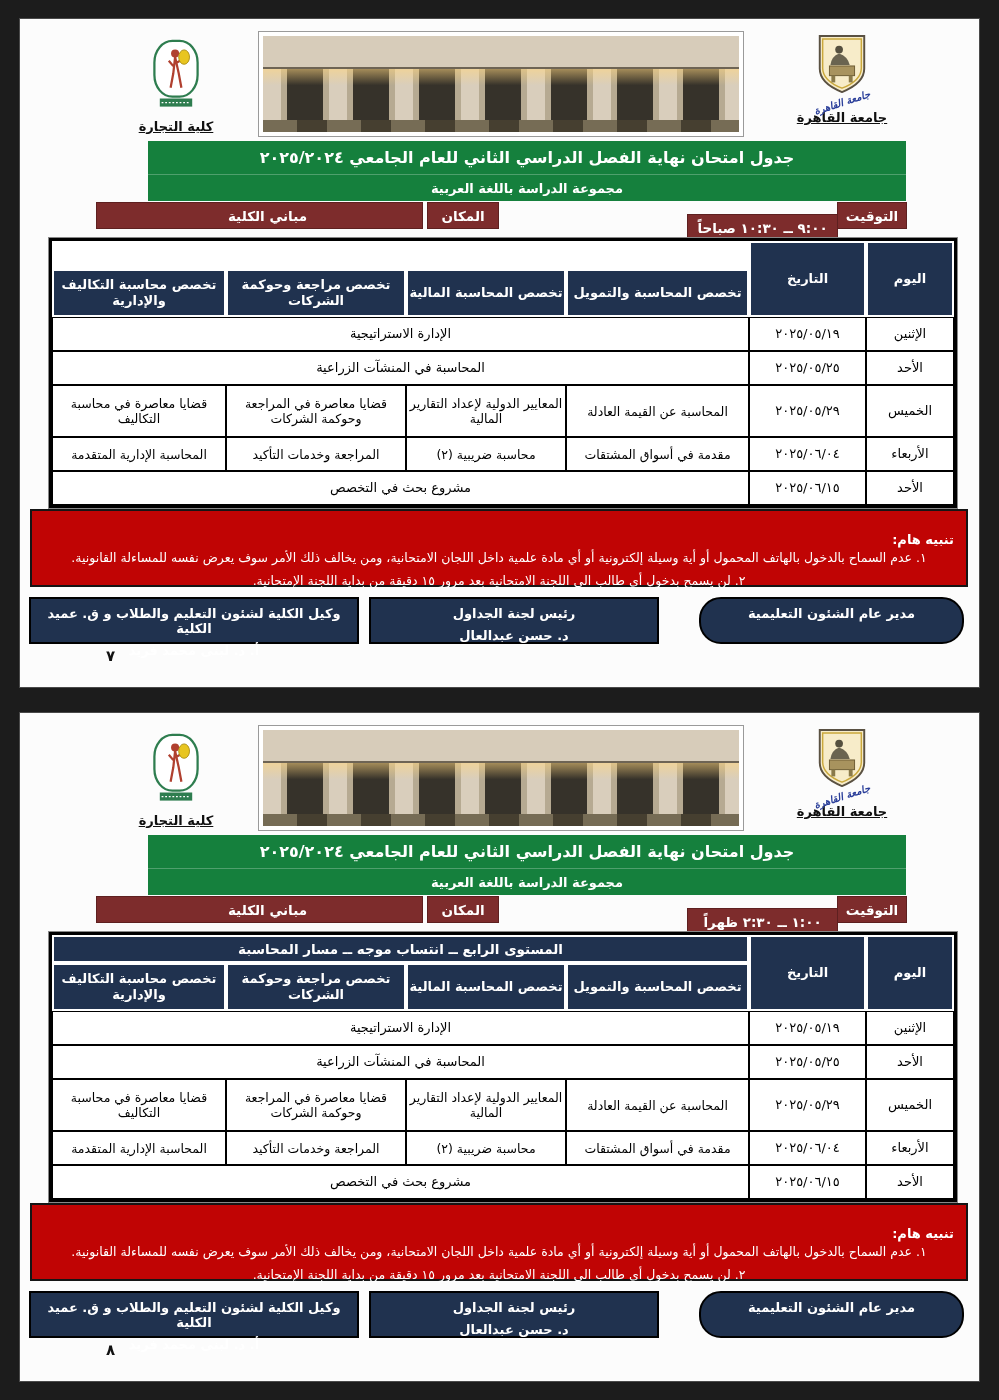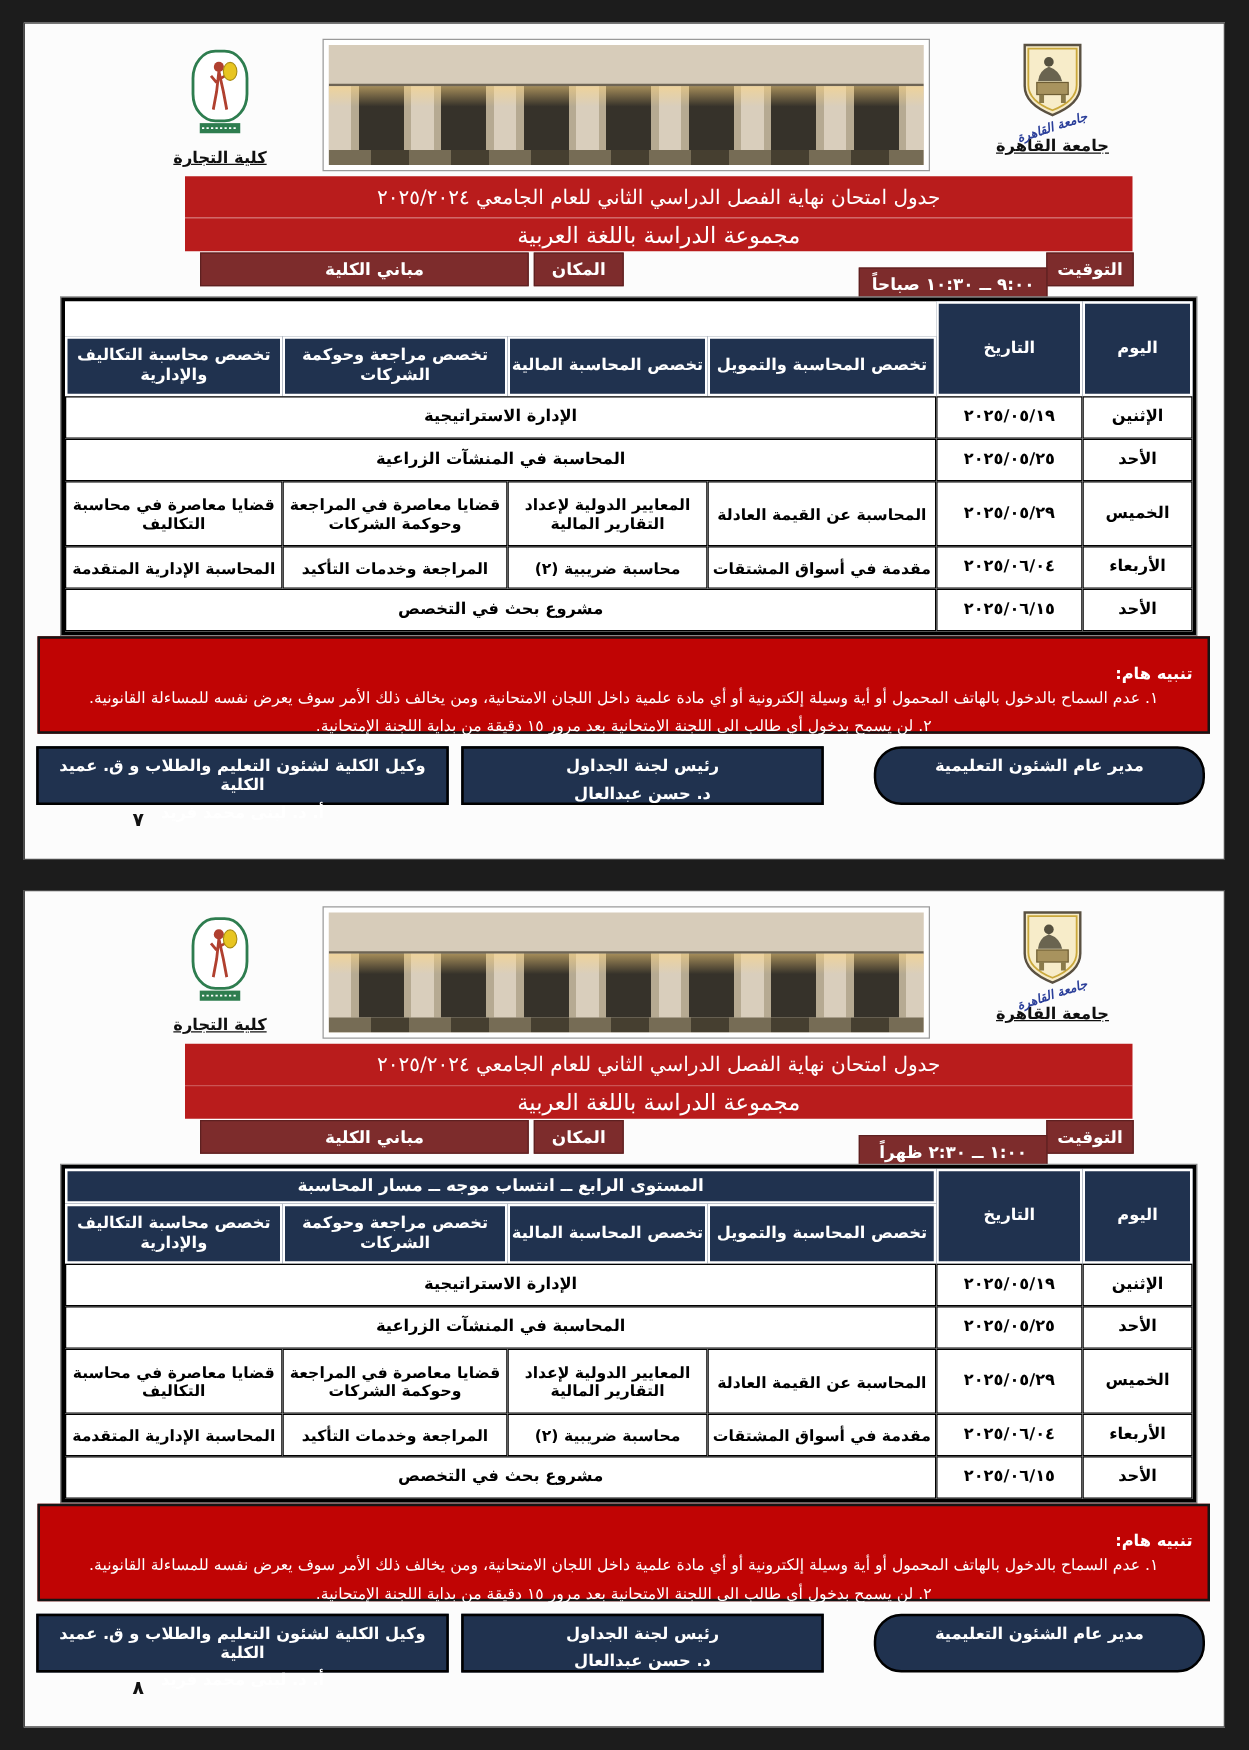--- a/index.html
+++ b/index.html
@@ -40,51 +40,51 @@
       linear-gradient(rgba(255,214,128,.55),rgba(255,214,128,0) 32%),
       repeating-linear-gradient(90deg,#d9cebc 0 18px,#b6aa92 18px 24px,#36322a 24px 60px,#b6aa92 60px 66px);
   }
   .bld-bot{
     position:absolute;bottom:0;left:0;right:0;height:13%;
     background:repeating-linear-gradient(90deg,#766c55 0 34px,#463f30 34px 64px);
   }
 
   
   .title-bars{position:absolute;top:122px;left:80px;width:806px;}
-  .tb{background:#b91c1c;color:#fff;font-weight:normal;display:flex;align-items:center;justify-content:center;text-align:center;margin-left:48px;}
+  .tb{background:#15803d;color:#fff;font-weight:bold;display:flex;align-items:center;justify-content:center;text-align:center;margin-left:48px;}
   .tb1{height:33px;font-size:16px;}
-  .tb2{height:26px;font-size:18px;border-top:1px solid rgba(255,255,255,.25);}
+  .tb2{height:26px;font-size:13px;border-top:1px solid rgba(255,255,255,.25);}
 
   
   .mbox{
     position:absolute;top:183px;height:27px;background:#7d2c2c;color:#fff;
     font-weight:bold;font-size:13.5px;display:flex;align-items:center;justify-content:center;
     box-sizing:border-box;border:1px solid #5e2020;text-align:center;
   }
   .b-time-label{right:72px;width:70px;}
   .b-time-value{right:141px;width:151px;margin-top:12px;}
   .b-place-label{right:480px;width:72px;}
-  .b-place-value{right:556px;width:263px;padding-left:16px;}
+  .b-place-value{right:556px;width:327px;padding-left:16px;}
 
   
   .extable{
     position:absolute;left:29px;top:219px;width:902px;
     border:3px solid #000;box-shadow:0 0 0 1px #888;background:#fff;
     display:grid;box-sizing:content-box;
     grid-template-columns:88px 117px 183px 160px 180px 174px;
     grid-template-rows:28px 48px 34px 34px 52px 34px 34px;
   }
   .hc{
     background:#20324f;color:#fff;font-weight:bold;font-size:13px;line-height:1.25;
     display:flex;align-items:center;justify-content:center;text-align:center;
     border:2px solid #fff;box-sizing:border-box;
   }
   .clevel{font-size:13.5px;}
   .bc{
-    background:#fff;color:#000;font-weight:bold;font-size:13px;line-height:1.2;
+    background:#fff;color:#000;font-weight:normal;font-size:13px;line-height:1.2;
     display:flex;align-items:center;justify-content:center;text-align:center;
     border:1px solid #000;box-sizing:border-box;padding:1px 2px;
   }
   .bc-small{font-size:12.5px;}
 
   
   .notice{
     position:absolute;top:490px;left:10px;width:938px;height:78px;
     background:#c00404;border:2px solid #151515;box-sizing:border-box;
     color:#fff;padding:21px 12px 0 12px;

